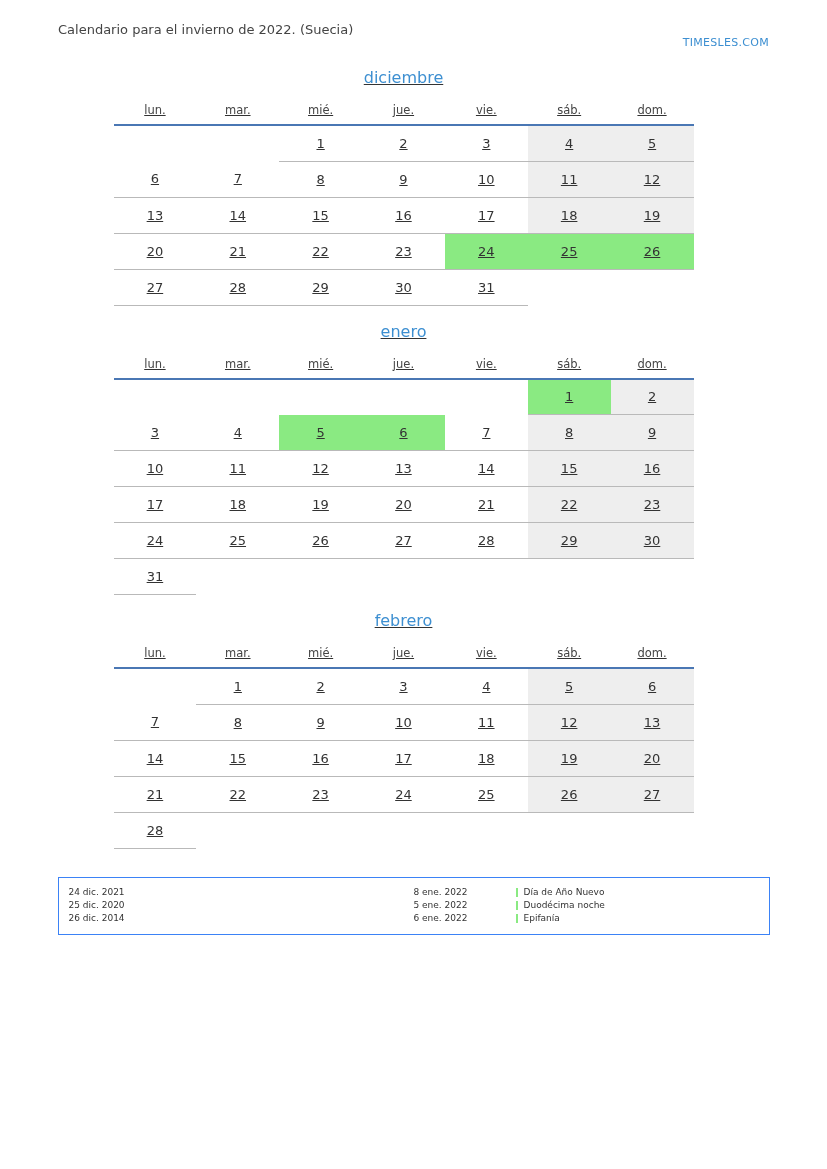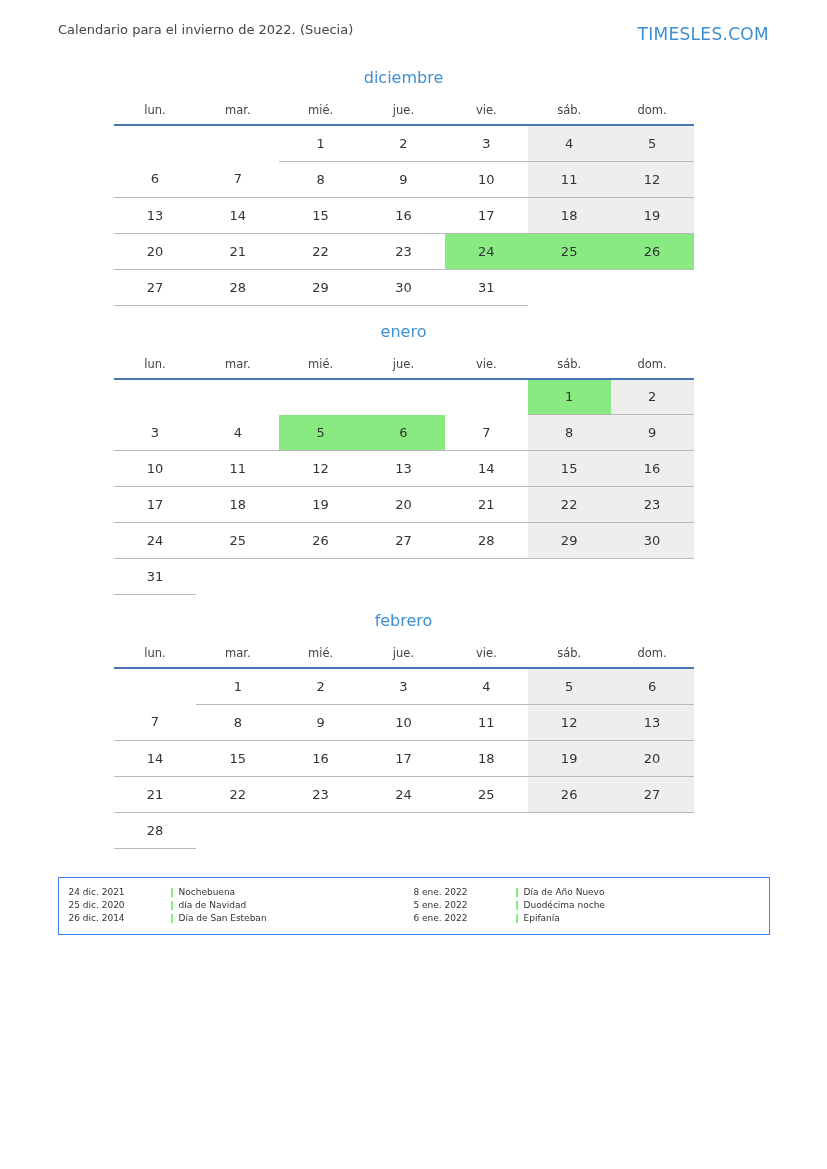--- a/index.html
+++ b/index.html
@@ -23,31 +23,32 @@
   .page-title {
     font-size: 13px;
     color: #444444;
     font-weight: normal;
     margin: 0;
     line-height: 20px;
   }
   .site-brand {
     position: absolute;
     right: 58px;
-    top: 24px;
-    font-size: 17px;
+    top: 36px;
+    font-size: 11px;
     color: #3d8fd1;
     letter-spacing: .3px;
   }
   
   .months {
     padding: 0 0 0 0;
   }
   .month-block {
     width: 807px;
+    text-decoration: underline;
   }
   .month-name {
     text-align: center;
     color: #3d8fd1;
     font-size: 16px;
     margin: 0;
     padding: 16px 0 12px 0;
     font-weight: normal;
   }
   table.cal {
@@ -332,25 +333,20 @@
     </div>
   </div>
 
 <div class="legend" id="legend-container">
     <div class="legend-col">
       <div class="legend-dates">
         <div class="legend-row">24 dic. 2021</div>
         <div class="legend-row">25 dic. 2020</div>
         <div class="legend-row">26 dic. 2014</div>
       </div>
-      <div class="legend-names">
-        <div class="legend-row">Nochebuena</div>
-        <div class="legend-row">día de Navidad</div>
-        <div class="legend-row">Día de San Esteban</div>
-      </div>
     </div>
     <div class="legend-col">
       <div class="legend-dates">
         <div class="legend-row">8 ene. 2022</div>
         <div class="legend-row">5 ene. 2022</div>
         <div class="legend-row">6 ene. 2022</div>
       </div>
       <div class="legend-names">
         <div class="legend-row">Día de Año Nuevo</div>
         <div class="legend-row">Duodécima noche</div>

